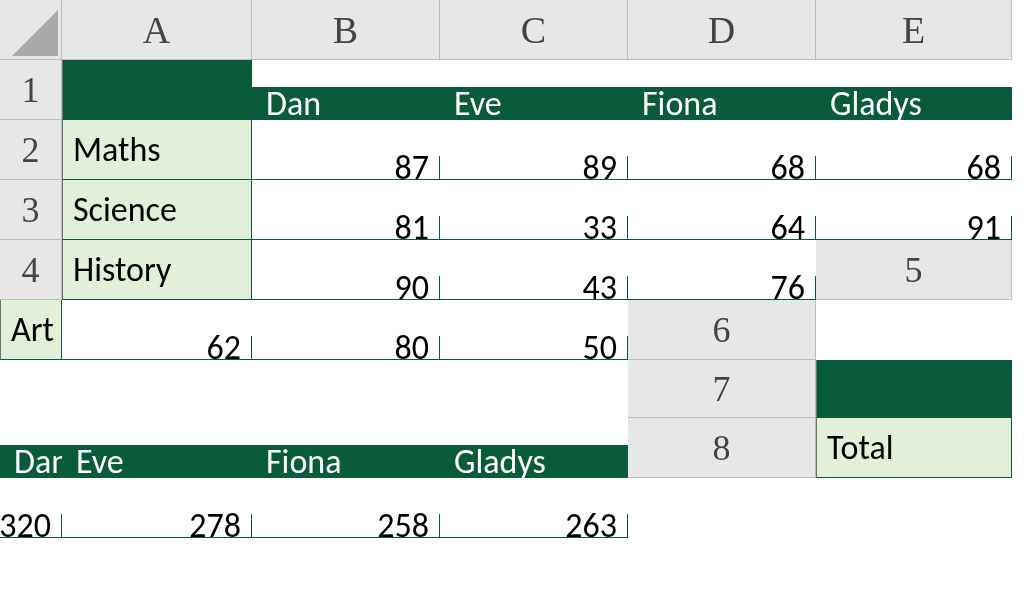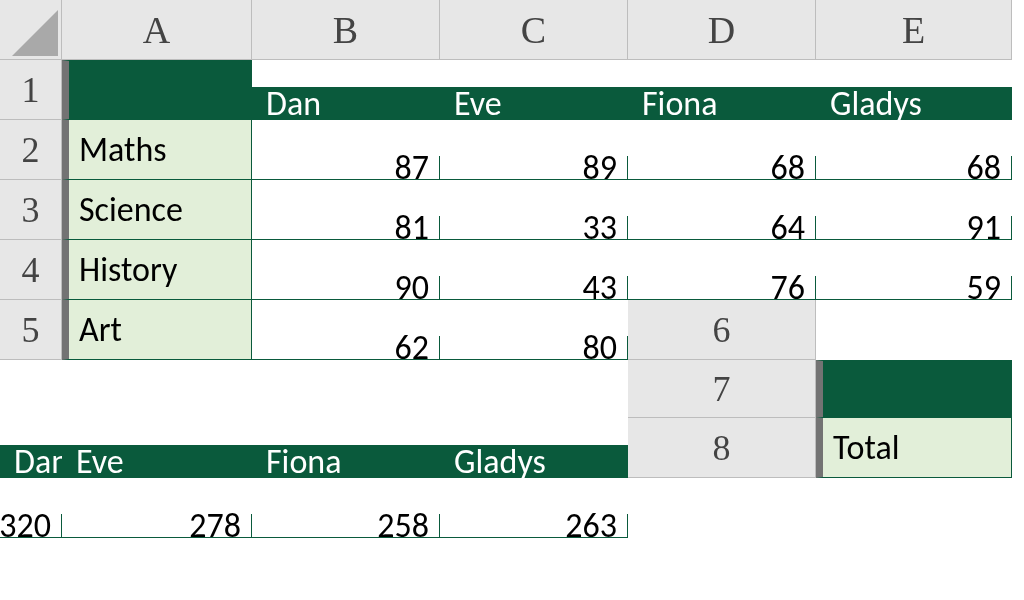--- a/index.html
+++ b/index.html
@@ -82,21 +82,21 @@
       padding-right: 10px;
       background: #fff;
       margin-top: 36px;
     }
     .blank-row {
       background: #fff;
       border-right: 1px solid #fff;
       border-bottom: 1px solid #fff;
     }
     
-    .left-edge { border-left: 7px solid #737373; }
+    .left-edge { border-left: 1px solid #737373; }
     
     .top-edge { border-top: 1px solid #0a5a3c; }
   </style>
 </head>
 <body>
 
 <div class="sheet">
 
   <div class="corner"></div>
   <div class="col-head">A</div>
@@ -124,26 +124,26 @@
   <div class="cell num">81</div>
   <div class="cell num">33</div>
   <div class="cell num">64</div>
   <div class="cell num">91</div>
 
   <div class="row-head">4</div>
   <div class="cell subj left-edge">History</div>
   <div class="cell num">90</div>
   <div class="cell num">43</div>
   <div class="cell num">76</div>
-  <div class="cell num">59</div>
 
   <div class="row-head">5</div>
   <div class="cell subj left-edge">Art</div>
   <div class="cell num">62</div>
   <div class="cell num">80</div>
+  <div class="cell num">50</div>
 
   <div class="row-head">6</div>
   <div class="blank-row"></div>
   <div class="blank-row"></div>
   <div class="blank-row"></div>
   <div class="blank-row"></div>
   <div class="blank-row"></div>
 
   <div class="row-head">7</div>
   <div class="cell hdr-green-first left-edge top-edge"></div>

